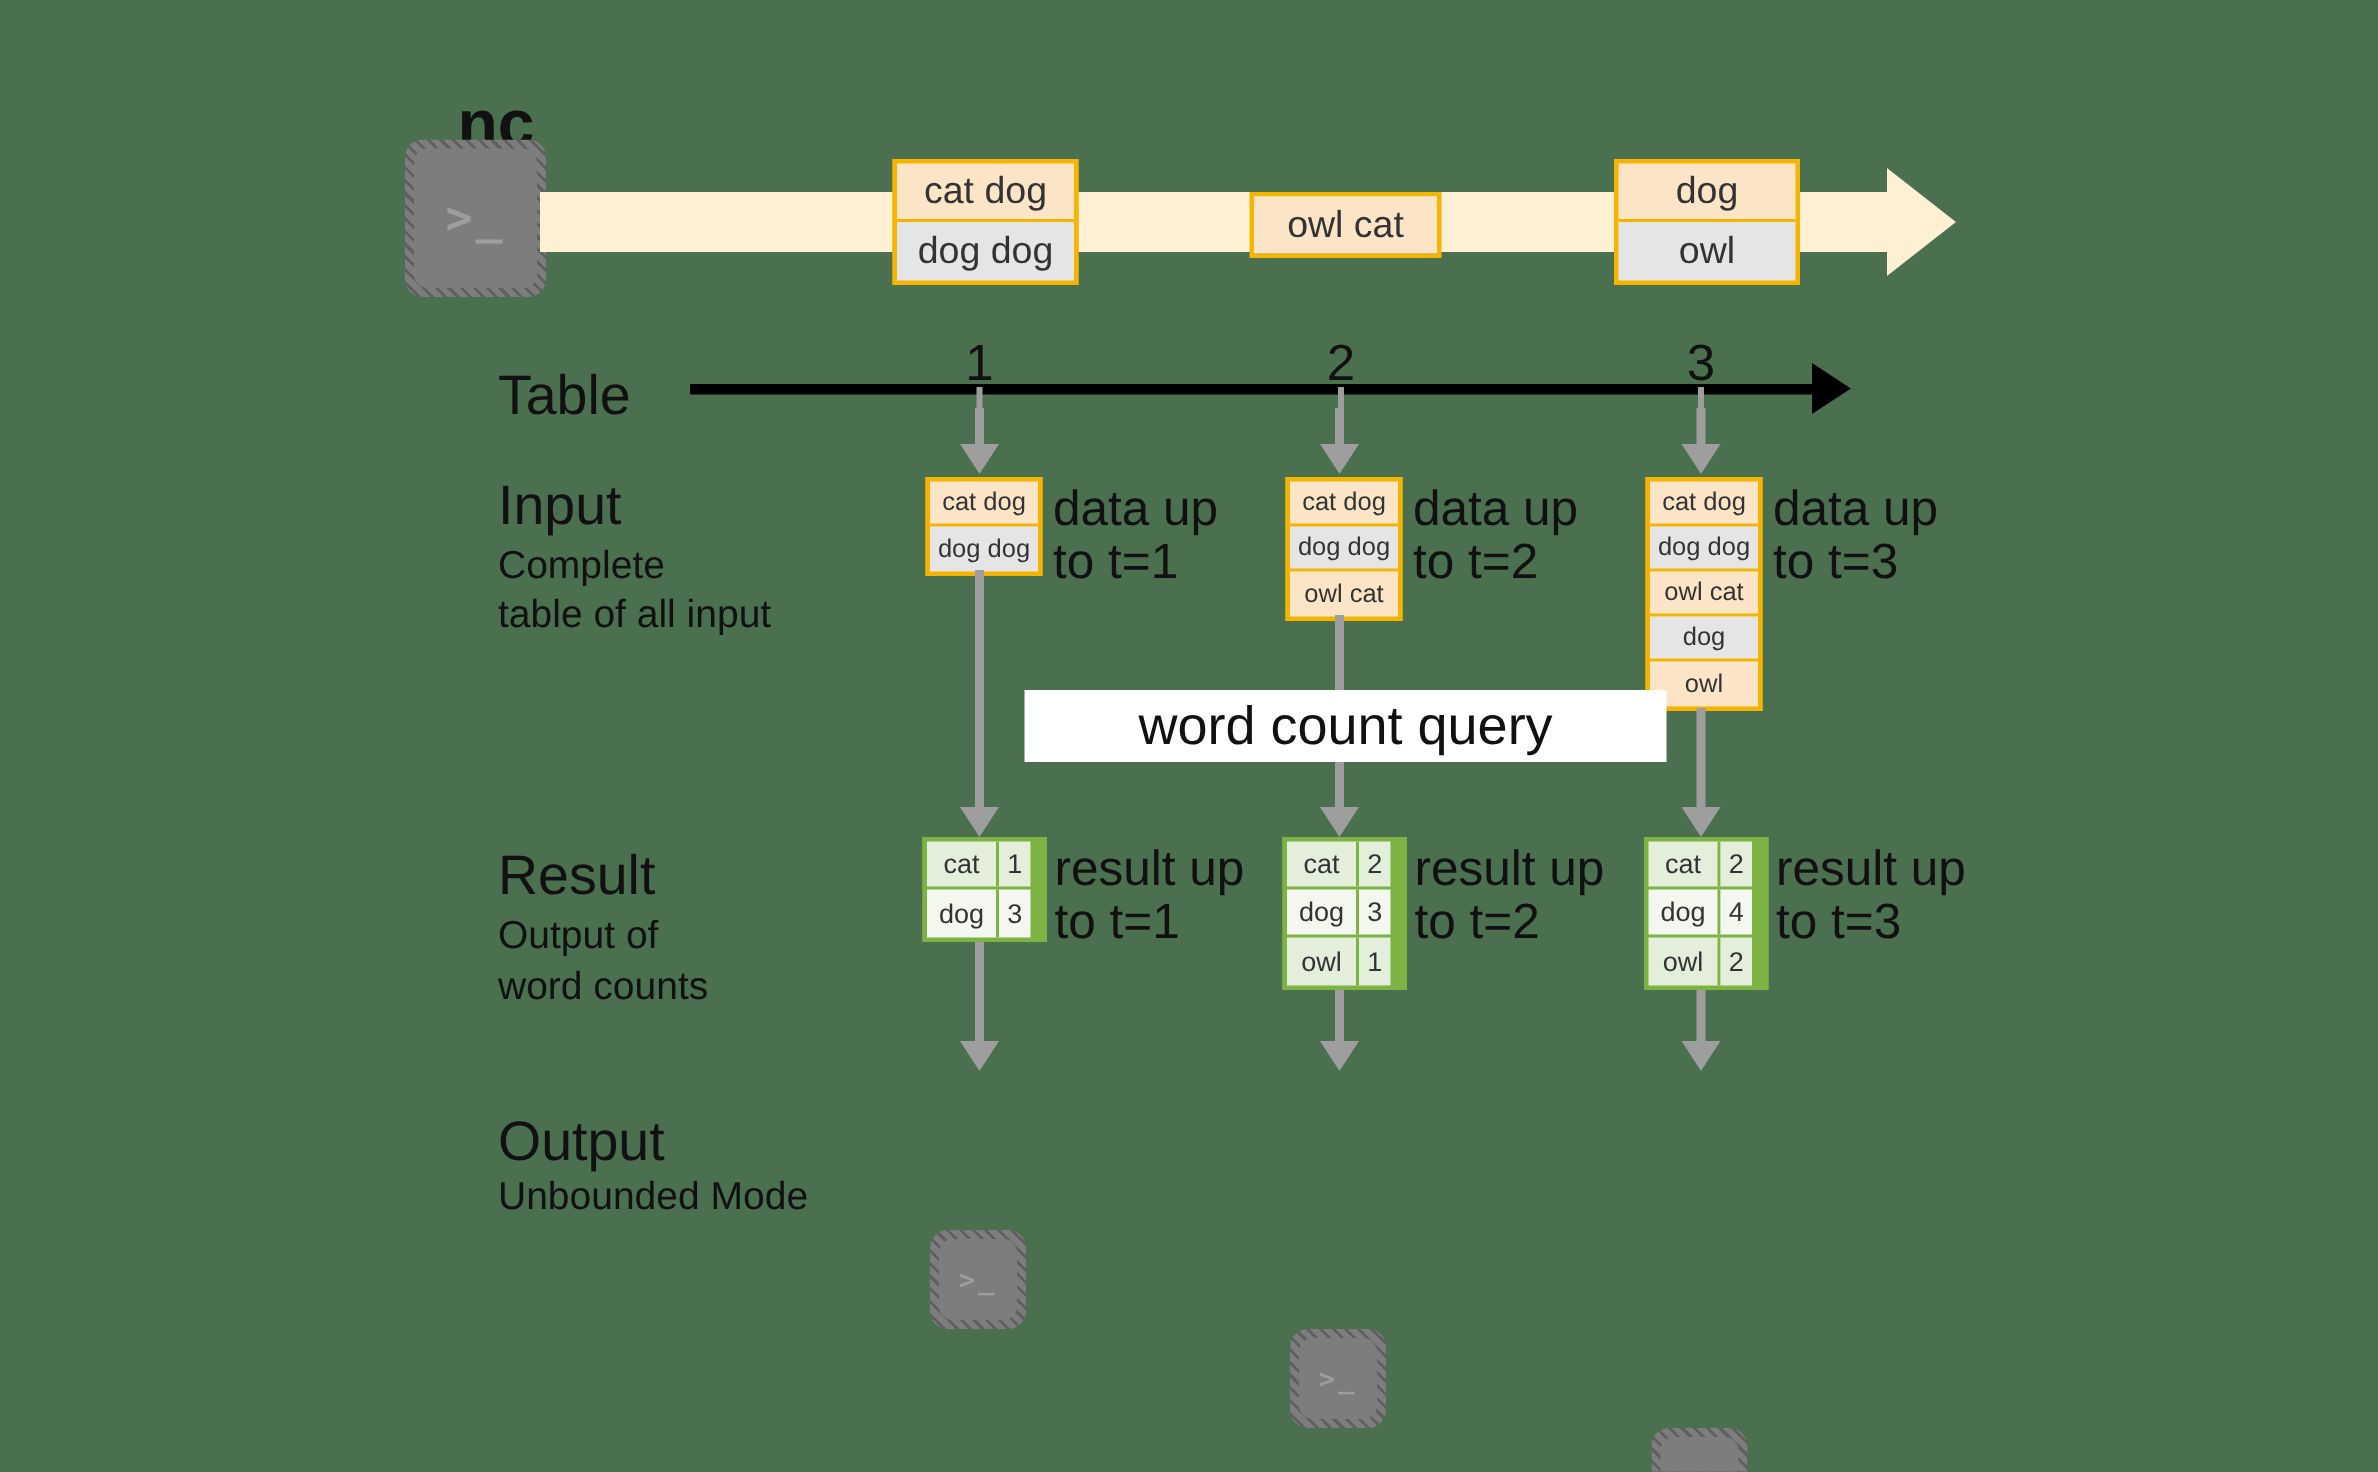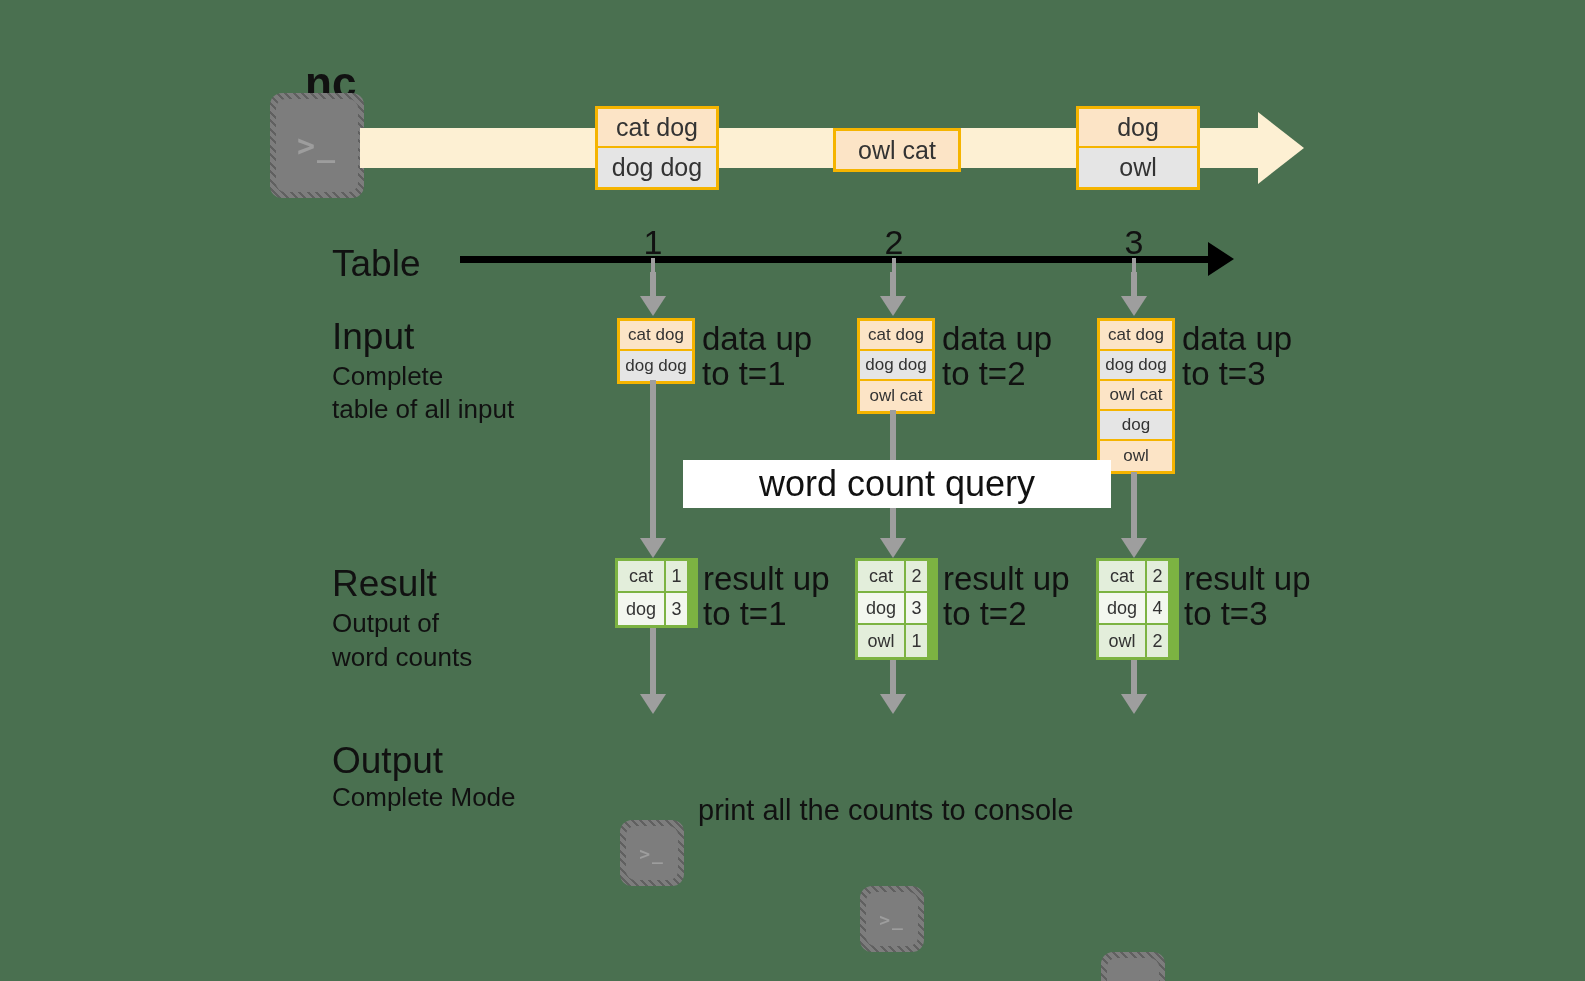--- a/index.html
+++ b/index.html
@@ -255,33 +255,32 @@
   <div class="abs garrow-line" style="left:650px;top:628px;height:68px;"></div>
   <div class="abs garrow-head" style="left:640px;top:694px;"></div>
 
   <div class="abs garrow-line" style="left:890px;top:660px;height:36px;"></div>
   <div class="abs garrow-head" style="left:880px;top:694px;"></div>
 
   <div class="abs garrow-line" style="left:1131px;top:660px;height:36px;"></div>
   <div class="abs garrow-head" style="left:1121px;top:694px;"></div>
 
   <div class="abs txt row-label-big" style="left:332px;top:719px;margin-top:20px;">Output</div>
-  <div class="abs txt row-label-small" style="left:332px;top:782px;">Complete Mode</div>
+  <div class="abs txt row-label-small" style="left:332px;top:782px;">Unbounded Mode</div>
 
   <div class="abs term" style="left:620px;top:715px;width:64px;height:66px;">
     <div class="term-inner"></div>
     <div class="term-glyph" style="font-size:18px;">&gt;_</div>
   </div>
 
   <div class="abs term" style="left:860px;top:715px;width:64px;height:66px;">
     <div class="term-inner"></div>
     <div class="term-glyph" style="font-size:18px;">&gt;_</div>
   </div>
 
   <div class="abs term" style="left:1101px;top:715px;width:64px;height:66px;">
     <div class="term-inner"></div>
     <div class="term-glyph" style="font-size:18px;">&gt;_</div>
   </div>
 
-  <div class="abs txt console-note" style="left:698px;top:793px;">print all the counts to console</div>
 
 
 </div>
 
 </body></html>

